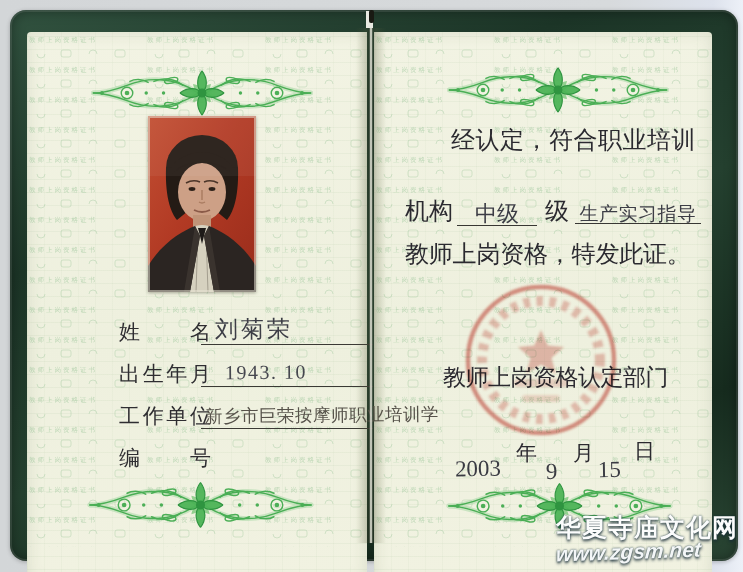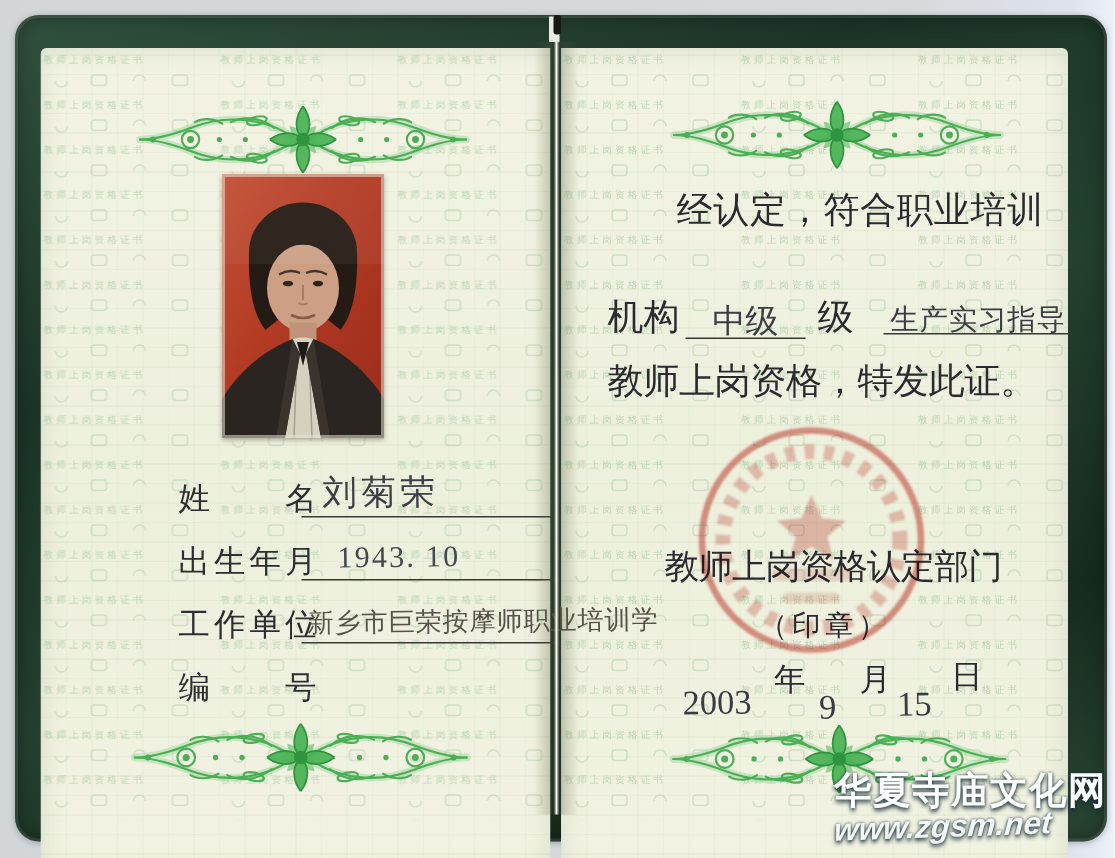--- a/index.html
+++ b/index.html
@@ -53,21 +53,21 @@
   .v-name{padding-left:14px;font-size:23px;letter-spacing:3px;}
   .v-birth{padding-left:24px;font-size:20px;letter-spacing:1.5px;color:#46474f;}
   .v-unit{padding-left:4px;font-size:17.5px;color:#56524a;letter-spacing:.5px;}
   .v-serial{padding-left:28px;font-size:20px;letter-spacing:2.5px;color:#46474f;}
   
   .r-text{position:absolute;z-index:2;color:#2b2a30;}
   .r-line1{left:31px;top:92px;font-size:24px;letter-spacing:.5px;padding-left:46px;white-space:nowrap;}
   .r-line2{left:31px;top:163px;font-size:24px;display:flex;align-items:flex-start;white-space:nowrap;}
   .blank{display:inline-block;border-bottom:1.7px solid #383733;text-align:center;}
   .blank1{width:80px;margin-left:4px;}
-  .blank2{width:126px;margin-left:20px;}
+  .blank2{width:126px;margin-left:6px;}
   .conn{margin-left:8px;}
   .hand{font-size:22px;color:#3c3d45;display:inline-block;transform:translateY(4px);}
   .hand2{font-size:19px;letter-spacing:.5px;}
   .r-line3{left:31px;top:206px;font-size:24px;letter-spacing:-.2px;white-space:nowrap;}
   .authority{left:69px;top:330px;font-size:23px;letter-spacing:-.5px;white-space:nowrap;z-index:2;}
   .seal-note{left:132px;top:372px;font-size:19px;letter-spacing:3px;z-index:2;}
   .date-el{position:absolute;z-index:2;color:#2b2a30;}
   .d-char{font-size:21px;}
   .d-num{font-size:23px;color:#3a3b43;transform:rotate(-1deg);}
   
@@ -274,21 +274,20 @@
       <g filter="url(#sblur)">
         <circle cx="85" cy="85" r="73" fill="none" stroke="#c5392c" stroke-width="4.4" opacity=".62"></circle>
         <circle cx="85" cy="85" r="59" fill="none" stroke="#c5392c" stroke-width="10" stroke-dasharray="6.5 6.5" opacity=".34"></circle>
         <polygon points="85,55 91.8,70.5 108,72.1 95.5,82.9 99.7,98.4 85,89.5 70.3,98.4 74.5,82.9 62,72.1 78.2,70.5" fill="#c5392c" opacity=".38"></polygon>
         <rect x="58" y="104" width="54" height="8" rx="4" fill="#c5392c" opacity=".22"></rect>
         <rect x="66" y="120" width="38" height="7" rx="3.5" fill="#c5392c" opacity=".2"></rect>
       </g>
     </svg>
 
     <div class="r-text authority" style="position:absolute">教师上岗资格认定部门</div>
-    <div class="r-text seal-note" style="position:absolute">（印章）</div>
 
     <div class="date-el d-num" style="left:81px;top:424px">2003</div>
     <div class="date-el d-char" style="left:142px;top:407px">年</div>
     <div class="date-el d-num" style="left:172px;top:427px">9</div>
     <div class="date-el d-char" style="left:199px;top:407px">月</div>
     <div class="date-el d-num" style="left:224px;top:425px">15</div>
     <div class="date-el d-char" style="left:260px;top:405px">日</div>
   </div>
 
   <div class="fold"></div>

